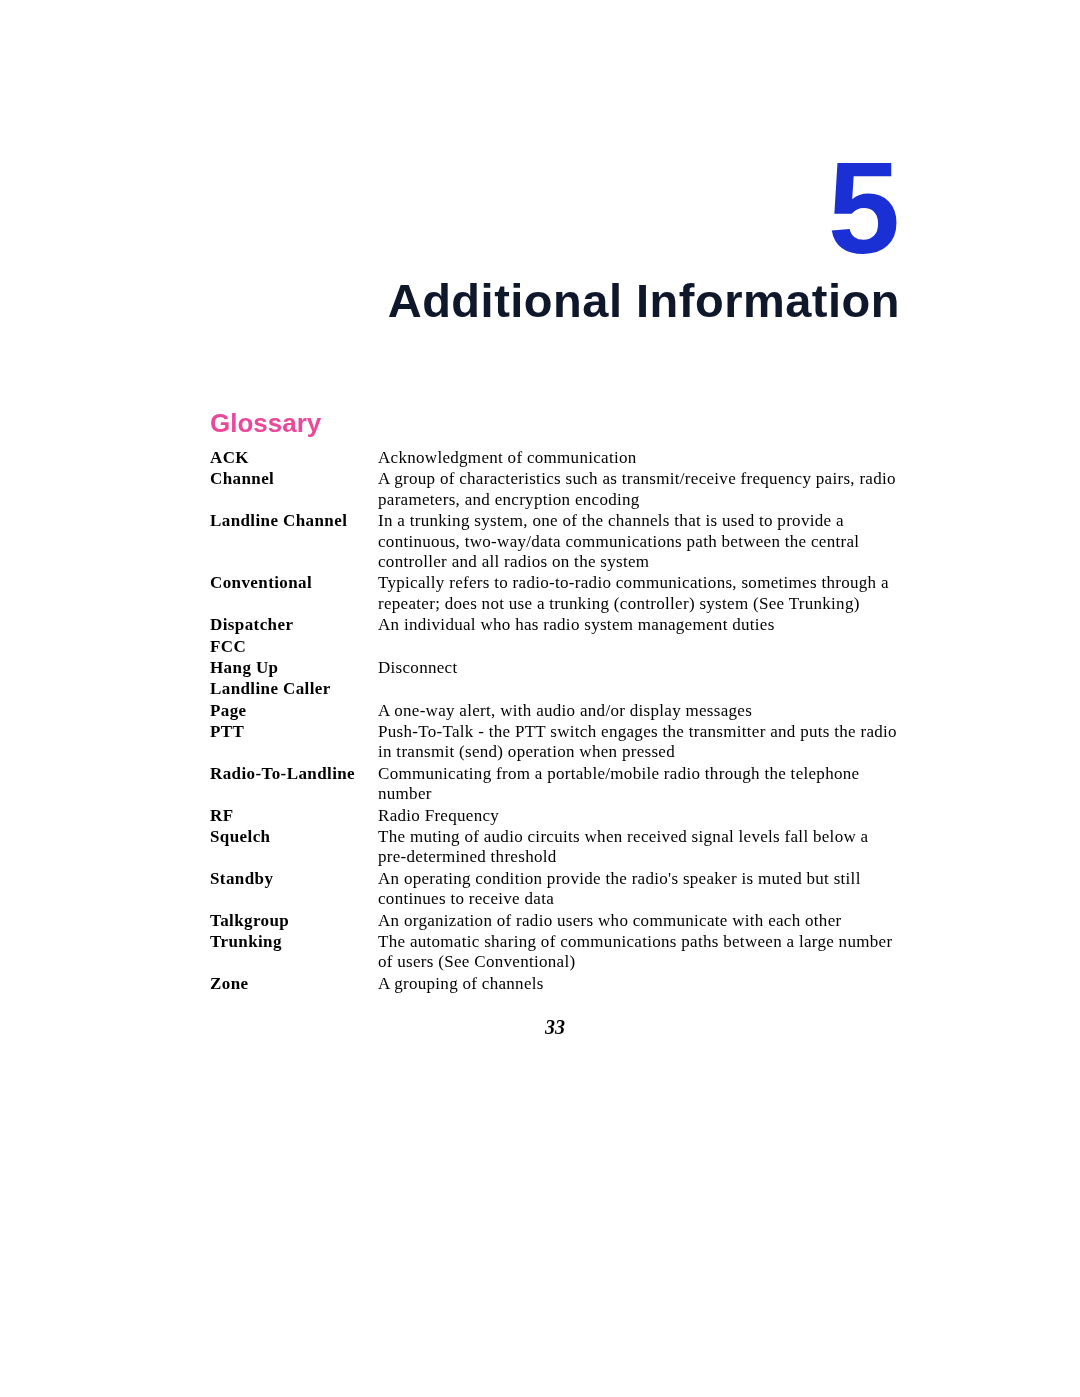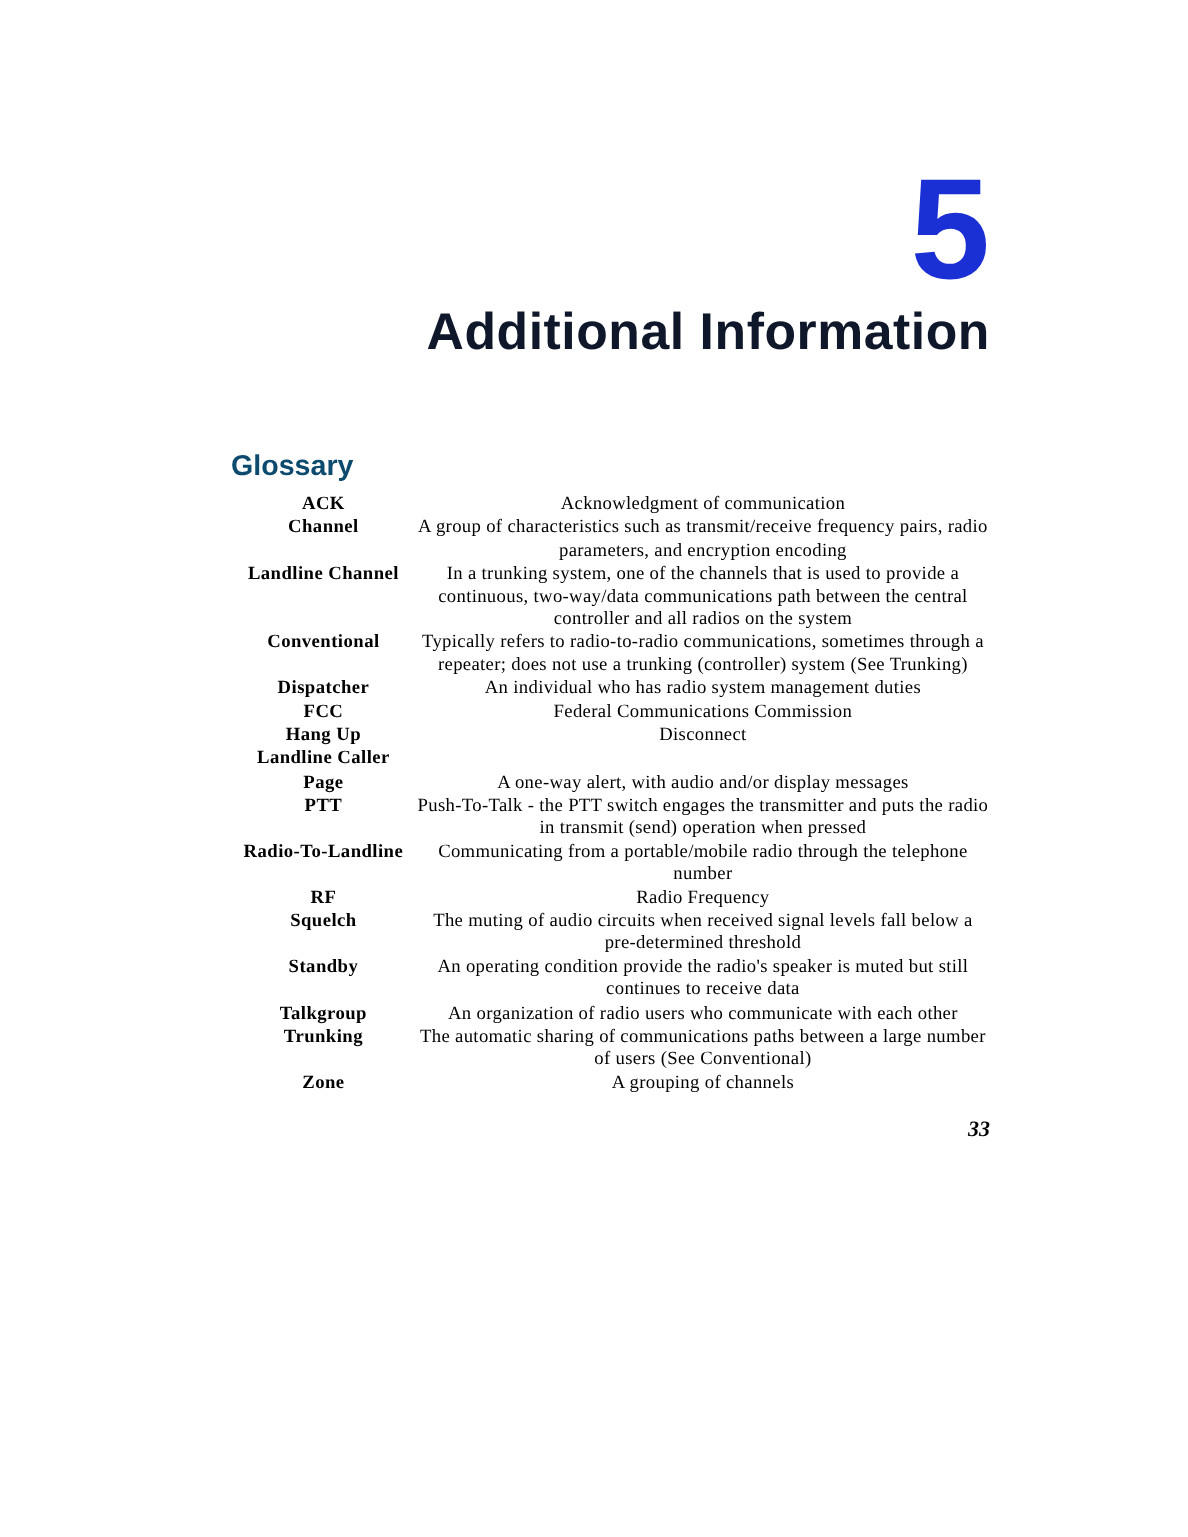--- a/index.html
+++ b/index.html
@@ -32,29 +32,28 @@
     font-weight: 700;
     color: #0f172a;
     font-size: 47px;
     text-align: right;
     margin: 6px 0 0 0;
     letter-spacing: 0.5px;
   }
   .section-title {
     font-family: Arial, Helvetica, sans-serif;
     font-weight: 700;
-    color: #0c4a6e;
+    color: #ec4899;
     font-size: 26px;
     margin: 80px 0 8px 0;
   }
   .glossary {
     width: 100%;
     font-size: 17px;
     line-height: 1.2;
-    text-align: center;
   }
   .row {
     display: flex;
     align-items: flex-start;
     margin: 0;
     padding: 1px 0 0 0;
   }
   .term {
     flex: 0 0 168px;
     font-weight: 700;
@@ -62,21 +61,21 @@
   }
   .def {
     flex: 1 1 auto;
     letter-spacing: 0.3px;
   }
   .page-number {
     font-family: Georgia, "Times New Roman", serif;
     font-style: italic;
     font-weight: 700;
     font-size: 20px;
-    text-align: right;
+    text-align: center;
     margin-top: 22px;
   }
 </style>
 </head>
 <body>
 
 <div class="page">
 
   <div class="chapter-number">5</div>
 
@@ -100,21 +99,20 @@
     <div class="row">
       <div class="term">Conventional</div>
       <div class="def">Typically refers to radio-to-radio communications, sometimes through a repeater; does not use a trunking (controller) system (See Trunking)</div>
     </div>
     <div class="row">
       <div class="term">Dispatcher</div>
       <div class="def">An individual who has radio system management duties</div>
     </div>
     <div class="row">
       <div class="term">FCC</div>
-      <div class="def">Federal Communications Commission</div>
     </div>
     <div class="row">
       <div class="term">Hang Up</div>
       <div class="def">Disconnect</div>
     </div>
     <div class="row">
       <div class="term">Landline Caller</div>
     </div>
     <div class="row">
       <div class="term">Page</div>

